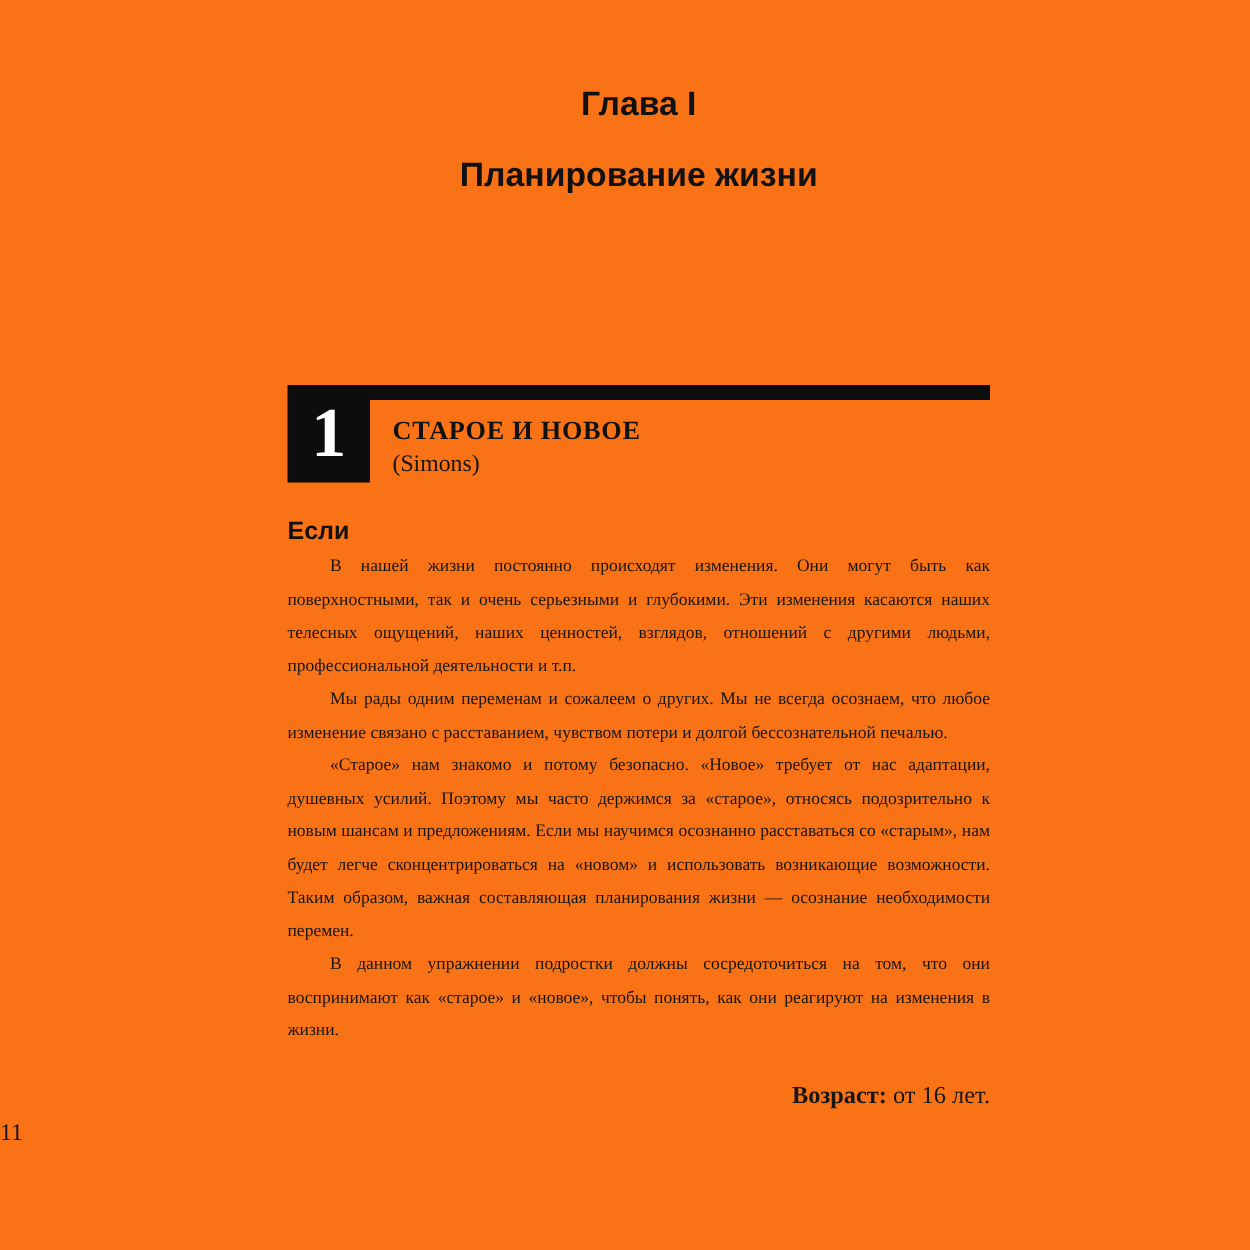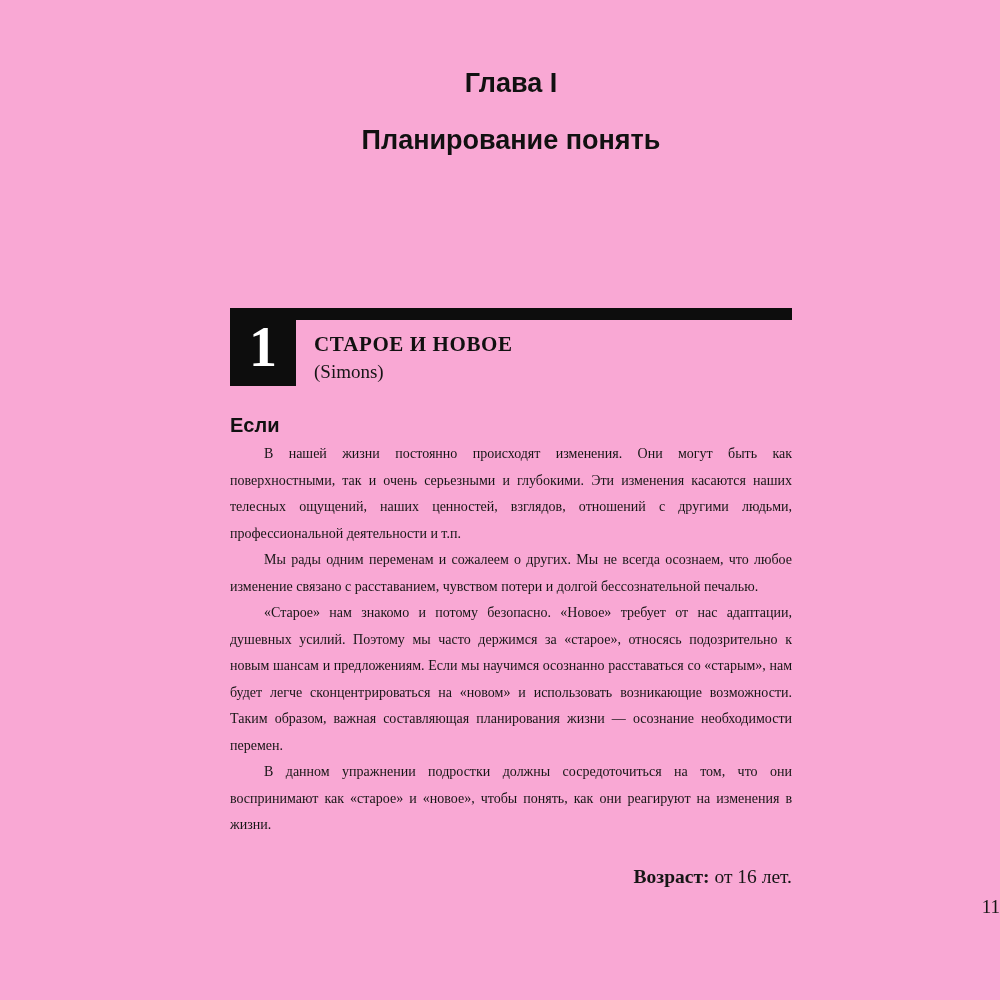--- a/index.html
+++ b/index.html
@@ -1,20 +1,20 @@
 <!DOCTYPE html>
 <html><head>
 <meta charset="utf-8">
 <style>
   * { margin: 0; padding: 0; box-sizing: border-box; }
   html, body { width: 1000px; height: 1000px; background: #ffffff; }
   .page {
     position: relative;
     width: 1000px; height: 1000px;
-    background: #f9a8d4;
+    background: #f97316;
     color: #161616;
     font-family: "Liberation Serif", serif;
     overflow: hidden;
   }
   .content {
     position: absolute;
     left: 230px; top: 0;
     width: 562px;
   }
   .chapter-title {
@@ -93,34 +93,34 @@
     margin-top: 27px;
     font-size: 19.5px;
     color: #161616;
     text-align: right;
   }
   .age-label { font-weight: bold; }
   .page-number {
     position: absolute;
     left: 0; top: 896px;
     width: 1000px;
-    text-align: right;
+    text-align: left;
     font-size: 19px;
     color: #161616;
   }
 </style>
 </head>
 <body>
 
 <div class="page">
   <div class="content">
 
     <div class="chapter-title">Глава I</div>
 
-    <div class="chapter-subtitle">Планирование понять</div>
+    <div class="chapter-subtitle">Планирование жизни</div>
 
     <div class="exercise-header">
       <div class="exercise-number">
         <span>1</span>
       </div>
       <div class="exercise-bar"></div>
       <div class="exercise-titles">
         <div class="exercise-title">СТАРОЕ И НОВОЕ</div>
         <div class="exercise-author">(Simons)</div>
       </div>

